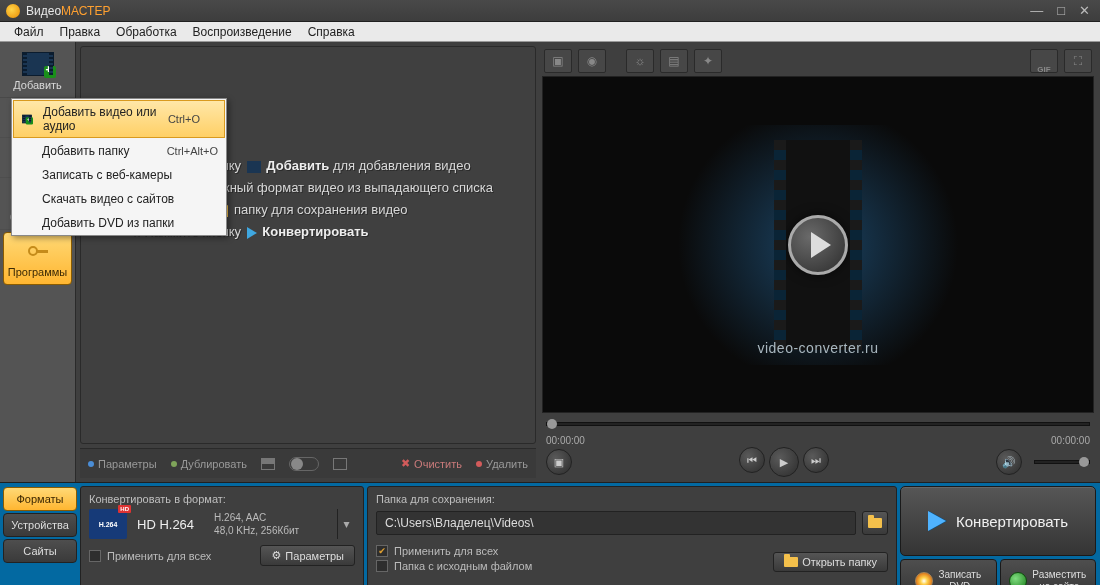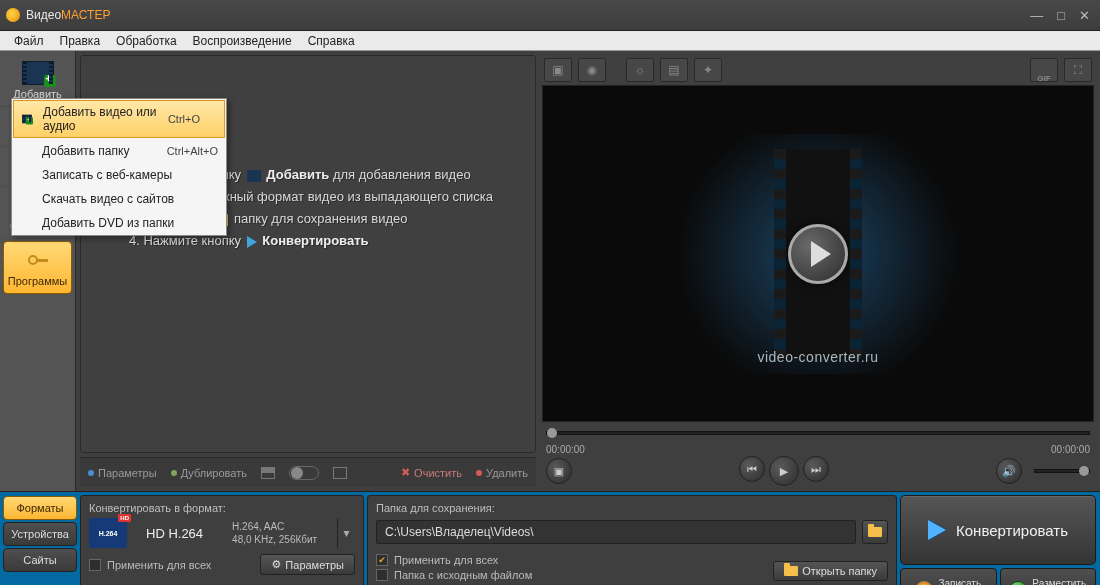--- a/index.html
+++ b/index.html
@@ -1,19 +1,19 @@
 <!DOCTYPE html>
 <html><head>
 <meta charset="utf-8">
 <style>
 * { margin: 0; padding: 0; box-sizing: border-box; font-family: "Segoe UI", Arial, sans-serif; }
 body { width: 1100px; height: 585px; background: #3a3a3a; color: #c8c8c8; overflow: hidden; font-size: 12px; }
 
 
-.titlebar { height: 31px; background: linear-gradient(#494949, #3d3d3d); display: flex; align-items: center; padding-left: 6px; border-bottom: 1px solid #202020; }
+.titlebar { height: 22px; background: linear-gradient(#494949, #3d3d3d); display: flex; align-items: center; padding-left: 6px; border-bottom: 1px solid #202020; }
 .titlebar .logo { width: 14px; height: 14px; background: radial-gradient(circle at 40% 40%, #ffd54a, #e98a00); border-radius: 50%; margin-right: 6px; }
 .titlebar .title-white { color: #e8e8e8; font-size: 12px; }
 .titlebar .title-orange { color: #ffa030; font-size: 12px; }
 .titlebar .win-ctrls { margin-left: auto; display: flex; gap: 14px; padding-right: 10px; color: #bbb; }
 .titlebar .win-ctrls span { cursor: pointer; font-size: 13px; }
 
 
 .menubar { height: 20px; background: #eaeaea; display: flex; align-items: center; padding-left: 6px; border-bottom: 1px solid #999; }
 .menubar .mitem { color: #222; font-size: 12px; padding: 2px 8px; cursor: pointer; }
 
@@ -80,21 +80,21 @@
 .vol-thumb { position:absolute; right:0; top:-4px; width:10px; height:10px; background:#999; border-radius:50%; }
 
 
 .bottom { height: 124px; display:flex; background:#0369a1; border-top: 1px solid #202020; }
 .tabs-col { width: 80px; display:flex; flex-direction:column; padding: 4px 3px; gap:2px; }
 .tab-btn { height: 24px; border: 1px solid #222; border-radius: 4px; display:flex; align-items:center; justify-content:center; font-size:11px; cursor:pointer; background: linear-gradient(#4e4e4e,#3a3a3a); color:#ddd; }
 .tab-btn.active { background: linear-gradient(#ffd976, #ffb631); color:#3a2600; border-color:#8a5b00; }
 
 .format-box { width: 284px; border: 1px solid #222; margin: 3px 3px 3px 0; border-radius: 3px; background: #3f3f3f; padding: 6px 8px; display:flex; flex-direction:column; }
 .box-title { font-size: 11px; color:#bfbfbf; margin-bottom: 4px; }
-.fmt-row { display:flex; align-items:center; gap: 19px; }
+.fmt-row { display:flex; align-items:center; gap: 10px; }
 .fmt-icon { width: 38px; height: 30px; background: #163a78; border-radius:2px; position:relative; display:flex; align-items:center; justify-content:center; color:#fff; font-size:7px; font-weight:bold; }
 .fmt-icon .hd { position:absolute; top:-4px; right:-4px; background:#d33; color:#fff; font-size:6px; padding:1px 2px; border-radius:1px; }
 .fmt-name { font-size: 13px; color:#eee; }
 .fmt-det { font-size: 10px; color:#bbb; line-height: 13px; margin-left: 10px; }
 .dd-arrow { margin-left:auto; width:18px; height:30px; border-left:1px solid #222; display:flex; align-items:center; justify-content:center; color:#aaa; cursor:pointer; }
 .fmt-bot { display:flex; align-items:center; gap:6px; margin-top:6px; }
 .chk { width:12px; height:12px; border:1px solid #666; background:#2e2e2e; display:inline-flex; align-items:center; justify-content:center; color:#e0a030; font-size:9px; }
 .param-btn { margin-left:auto; padding: 3px 10px; background: linear-gradient(#555,#3a3a3a); border:1px solid #222; border-radius:3px; color:#ddd; font-size:11px; display:flex; align-items:center; gap:4px; cursor:pointer; }
 
 .save-box { flex:1; border: 1px solid #222; margin: 3px 3px 3px 0; border-radius: 3px; background: #3f3f3f; padding: 6px 8px; display:flex; flex-direction:column; }

